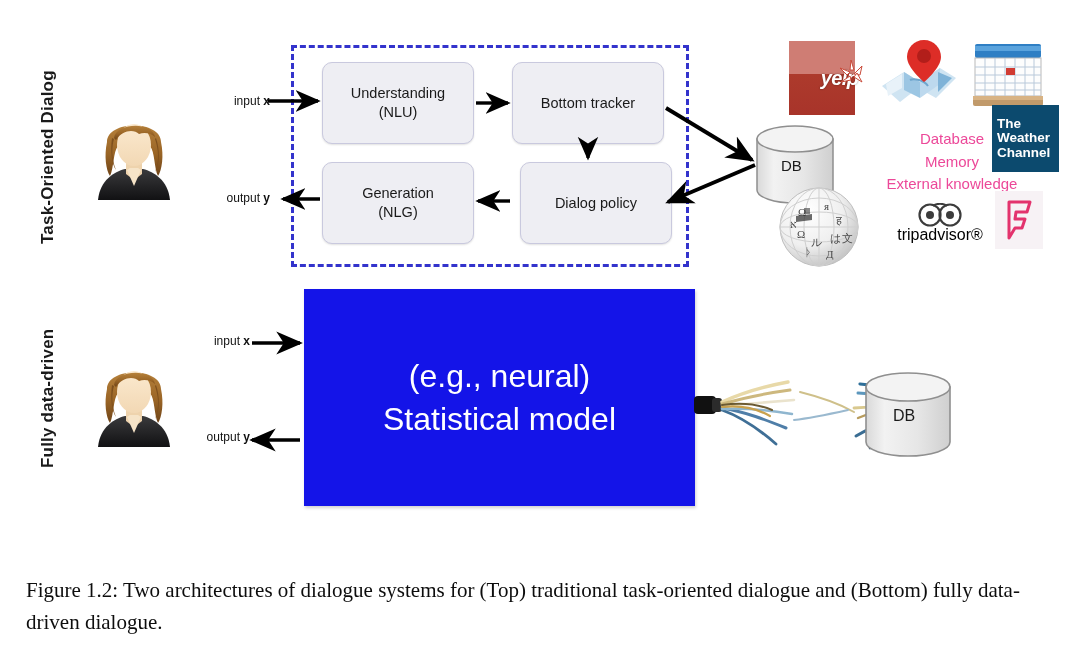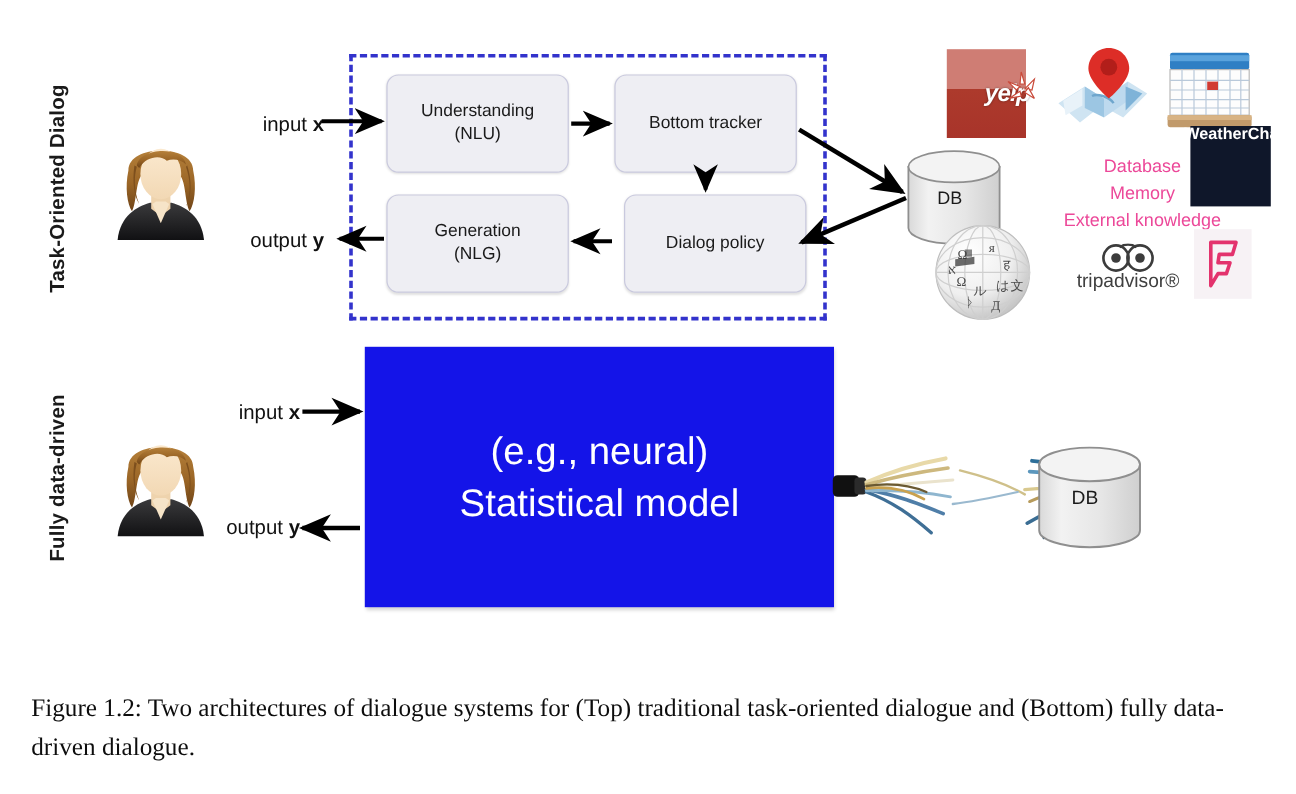--- a/index.html
+++ b/index.html
@@ -36,21 +36,21 @@
   #label-task   { left: 38px; top: 244px; }
   #label-fully  { left: 38px; top: 468px; }
 
   
   .avatar { position: absolute; width: 84px; height: 92px; }
 
   
   .io-label {
     position: absolute;
     font-family: "Liberation Sans", sans-serif;
-    font-size: 17px;
+    font-size: 12px;
     color: #111;
     white-space: nowrap;
     text-align: right;
   }
   .io-label b { font-weight: bold; }
 
   
   #dashed-box {
     position: absolute;
     left: 291px; top: 45px;
@@ -143,40 +143,40 @@
 
   
   #logo-maps { left: 880px; top: 36px; width: 78px; height: 76px; }
 
   
   #logo-calendar { left: 972px; top: 42px; width: 72px; height: 68px; }
 
   
   #logo-weather {
     left: 992px; top: 105px; width: 67px; height: 67px;
-    background: #0f172a;
-    display: flex; flex-direction: row; align-items: flex-start;
+    background: #0c4a6e;
+    display: flex; flex-direction: column; align-items: flex-start;
     justify-content: center;
     padding-left: 5px;
   }
   #logo-weather span {
     color: #fff; font-family: "Liberation Sans", sans-serif;
     font-weight: bold; font-size: 13.5px; line-height: 1.05;
     display: block;
   }
 
   
   #logo-wikipedia { left: 778px; top: 186px; width: 82px; height: 82px; }
 
   
   #logo-tripadvisor { left: 892px; top: 203px; width: 96px; height: 48px;
     display: flex; flex-direction: column; align-items: center; }
   #logo-tripadvisor .ta-word {
     font-family: "Liberation Sans", sans-serif;
-    font-size: 16px; color: #404040; margin-top: -1px;
+    font-size: 16px; color: #000000; margin-top: -1px;
   }
 
   
   #logo-foursquare {
     left: 995px; top: 191px; width: 48px; height: 58px;
     background: #f7f2f5;
     display: flex; align-items: center; justify-content: center;
   }
 
   

